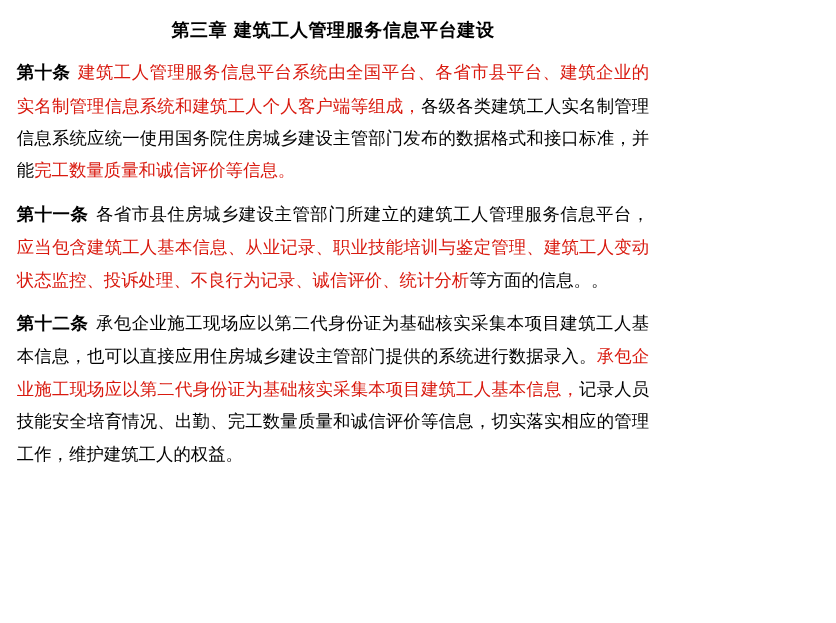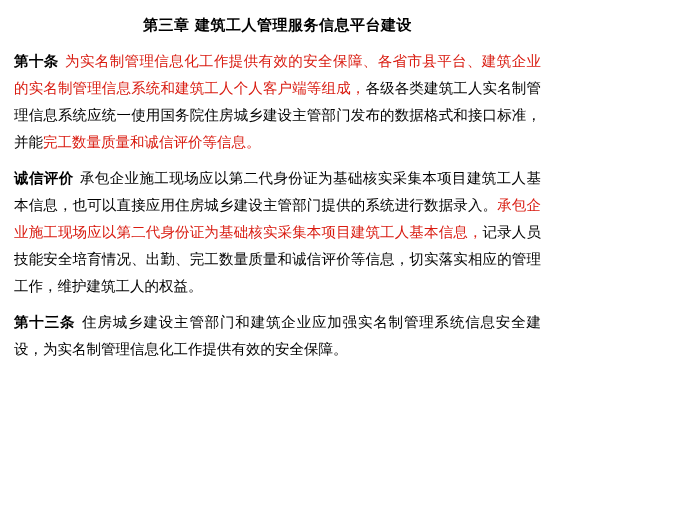--- a/index.html
+++ b/index.html
@@ -35,35 +35,36 @@
     font-size: 14.5px;
     line-height: 27px;
     text-align: justify;
     text-justify: inter-ideograph;
     margin: 0 0 9px 0;
     word-break: break-all;
   }
   .lbl {
     font-weight: bold;
     color: #000;
+    font-family: Liberation Mono, monospace;
   }
   .red {
     color: #d91a0f;
   }
   .blk {
     color: #000000;
   }
   .sp {
     display: inline-block;
     width: 6px;
   }
 </style>
 </head>
 <body>
 
 <div id="page">
   <div class="doc-title">第三章  建筑工人管理服务信息平台建设</div>
   <div id="body-area">
-      <div class="para"><span class="lbl">第十条</span><span class="sp"></span><span class="red">为实名制管理信息化工作提供有效的安全保障、各省市县平台、建筑企业的实名制管理信息系统和建筑工人个人客户端等组成，</span><span class="blk">各级各类建筑工人实名制管理信息系统应统一使用国务院住房城乡建设主管部门发布的数据格式和接口标准，并能</span><span class="red">完工数量质量和诚信评价等信息。</span></div>
-      <div class="para"><span class="lbl">诚信评价</span><span class="sp"></span><span class="blk">承包企业施工现场应以第二代身份证为基础核实采集本项目建筑工人基本信息，也可以直接应用住房城乡建设主管部门提供的系统进行数据录入。</span><span class="red">承包企业施工现场应以第二代身份证为基础核实采集本项目建筑工人基本信息，</span><span class="blk">记录人员技能安全培育情况、出勤、完工数量质量和诚信评价等信息，切实落实相应的管理工作，维护建筑工人的权益。</span></div>
-      <div class="para"><span class="lbl">第十三条</span><span class="sp"></span><span class="blk">住房城乡建设主管部门和建筑企业应加强实名制管理系统信息安全建设，为实名制管理信息化工作提供有效的安全保障。</span></div>
+      <div class="para"><span class="lbl">第十条</span><span class="sp"></span><span class="red">建筑工人管理服务信息平台系统由全国平台、各省市县平台、建筑企业的实名制管理信息系统和建筑工人个人客户端等组成，</span><span class="blk">各级各类建筑工人实名制管理信息系统应统一使用国务院住房城乡建设主管部门发布的数据格式和接口标准，并能</span><span class="red">完工数量质量和诚信评价等信息。</span></div>
+      <div class="para"><span class="lbl">第十一条</span><span class="sp"></span><span class="blk">各省市县住房城乡建设主管部门所建立的建筑工人管理服务信息平台，</span><span class="red">应当包含建筑工人基本信息、从业记录、职业技能培训与鉴定管理、建筑工人变动状态监控、投诉处理、不良行为记录、诚信评价、统计分析</span><span class="blk">等方面的信息。。</span></div>
+      <div class="para"><span class="lbl">第十二条</span><span class="sp"></span><span class="blk">承包企业施工现场应以第二代身份证为基础核实采集本项目建筑工人基本信息，也可以直接应用住房城乡建设主管部门提供的系统进行数据录入。</span><span class="red">承包企业施工现场应以第二代身份证为基础核实采集本项目建筑工人基本信息，</span><span class="blk">记录人员技能安全培育情况、出勤、完工数量质量和诚信评价等信息，切实落实相应的管理工作，维护建筑工人的权益。</span></div>
     </div>
 </div>
 
 </body></html>

